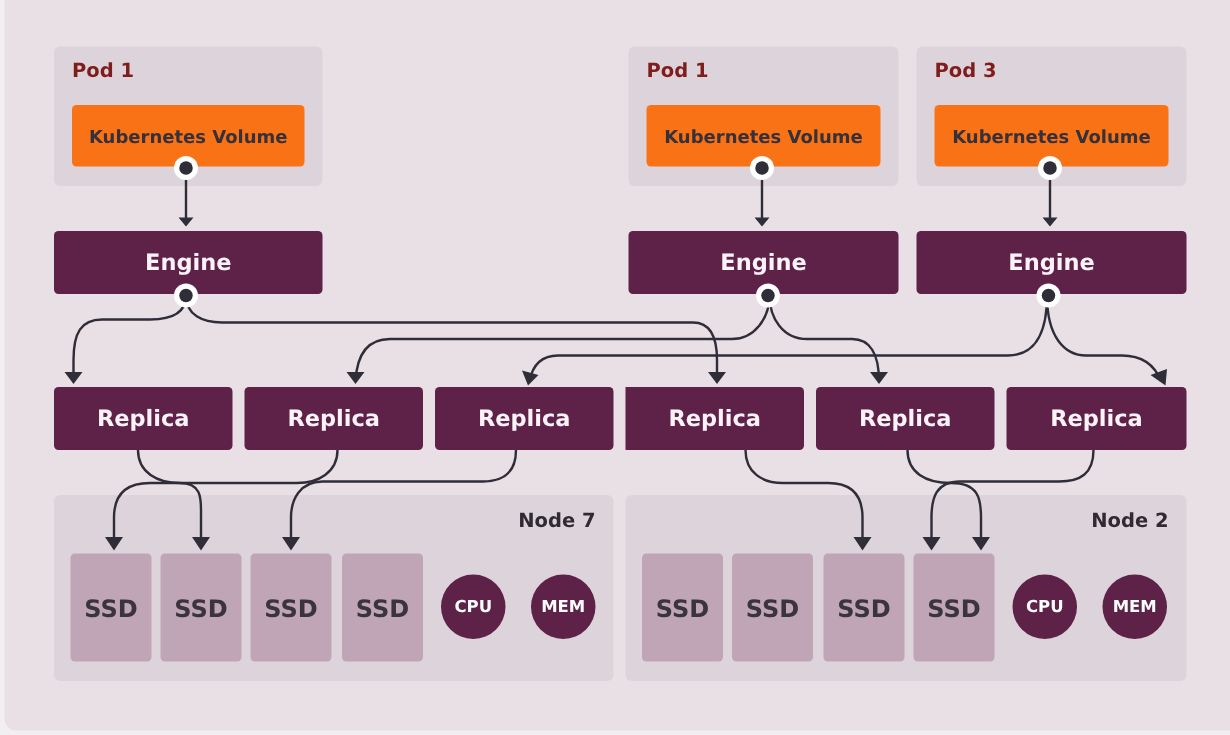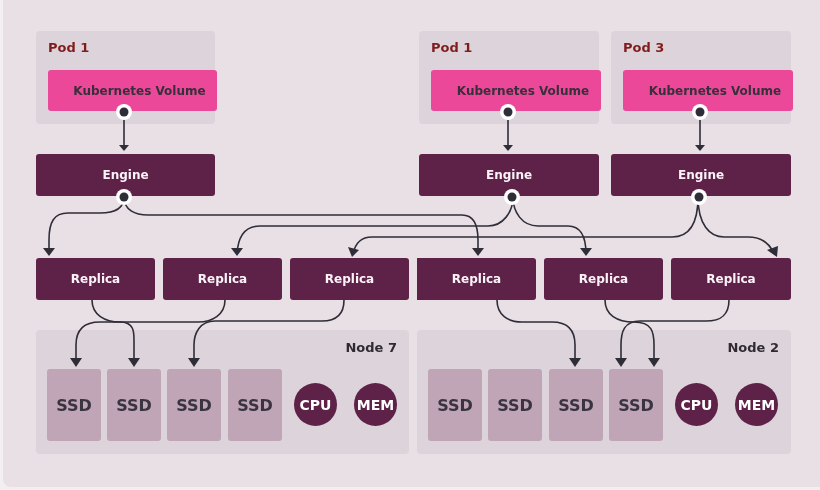--- a/index.html
+++ b/index.html
@@ -1,25 +1,25 @@
 <!DOCTYPE html>
 <html><head>
 <meta charset="utf-8">
 <style>
   html,body{margin:0;padding:0;}
   body{width:820px;height:490px;position:relative;background:#f3eef1;font-family:"DejaVu Sans","Liberation Sans",sans-serif;overflow:hidden;}
   .frame{position:absolute;left:3px;top:0;width:817px;height:487px;background:#e9e0e6;border-radius:0 0 0 8px;}
   .pod{position:absolute;background:#ddd3da;border-radius:4px;}
   .pod-title{position:absolute;left:12px;top:9px;font-size:13px;font-weight:bold;color:#7f1d1d;}
-  .vol{position:absolute;background:#ec4899;border-radius:3px;color:#35303a;font-size:12px;font-weight:bold;display:flex;align-items:center;justify-content:center;padding-left:14px;}
-  .dark{position:absolute;background:#5e2148;border-radius:3px;color:#fbf3f8;font-size:12px;font-weight:bold;display:flex;align-items:center;justify-content:center;}
+  .vol{position:absolute;background:#f97316;border-radius:3px;color:#35303a;font-size:12px;font-weight:bold;display:flex;align-items:center;justify-content:center;}
+  .dark{position:absolute;background:#5e2148;border-radius:3px;color:#fbf3f8;font-size:15px;font-weight:bold;display:flex;align-items:center;justify-content:center;}
   .node{position:absolute;background:#ddd3da;border-radius:4px;}
   .node-title{position:absolute;right:12px;top:10px;font-size:13px;font-weight:bold;color:#2f2a33;}
   .ssd{position:absolute;background:#bfa5b6;border-radius:3px;color:#3a3440;font-size:16px;font-weight:bold;display:flex;align-items:center;justify-content:center;}
-  .res{position:absolute;width:43px;height:43px;border-radius:50%;background:#5e2148;color:#fff;font-size:14px;font-weight:bold;display:flex;align-items:center;justify-content:center;}
+  .res{position:absolute;width:43px;height:43px;border-radius:50%;background:#5e2148;color:#fff;font-size:11px;font-weight:bold;display:flex;align-items:center;justify-content:center;}
   svg.lines{position:absolute;left:0;top:0;pointer-events:none;}
 </style>
 </head>
 <body>
 
 <div class="frame"></div>
 
 <div class="pod" style="left:36px;top:31px;width:179px;height:93px;">
   <div class="pod-title">Pod 1</div>
   <div class="vol" style="left:12px;top:39px;width:155px;height:41px;">Kubernetes Volume</div>

